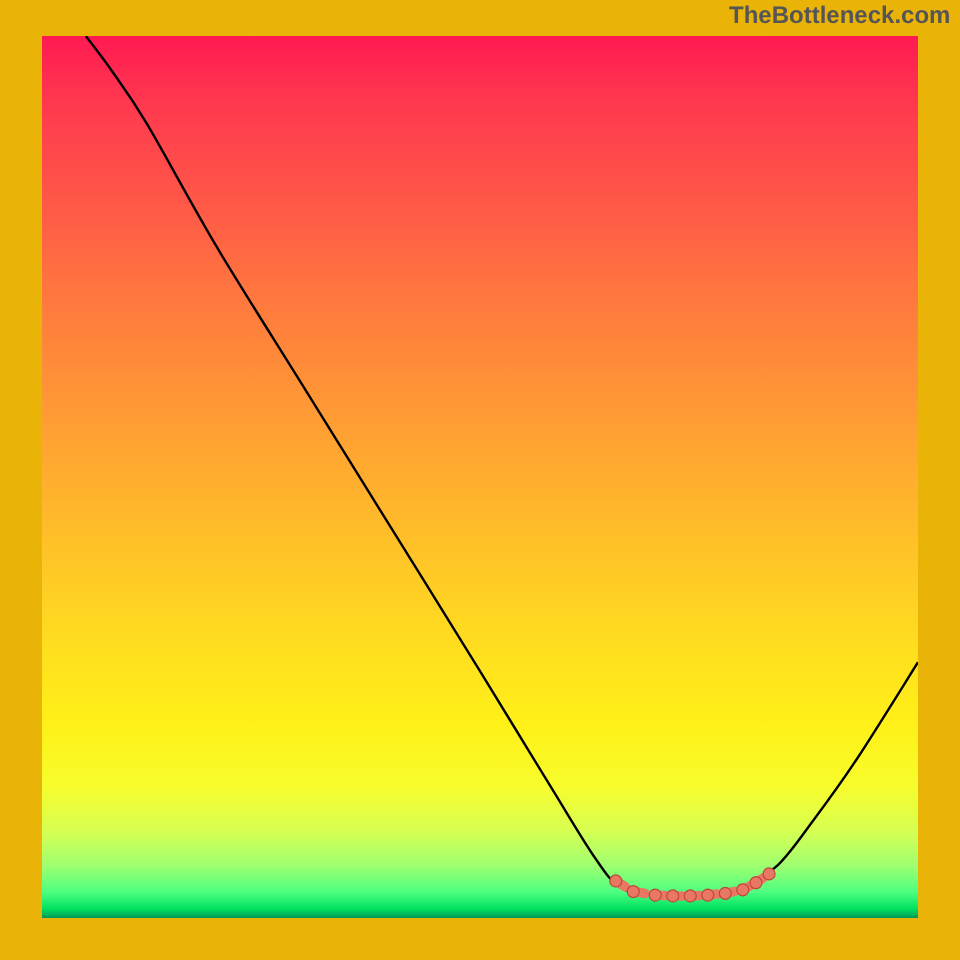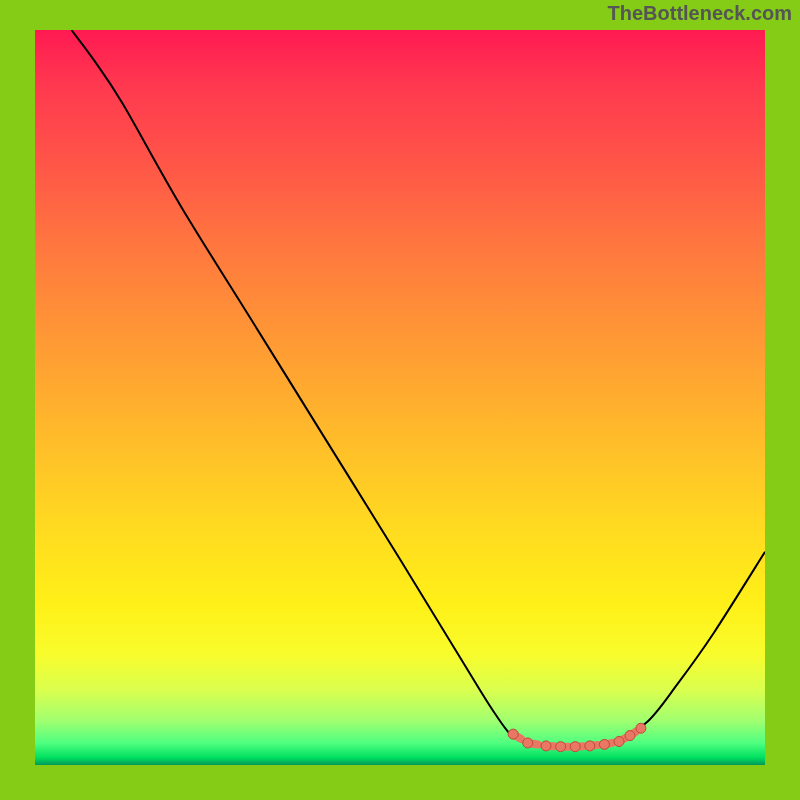--- a/index.html
+++ b/index.html
@@ -5,21 +5,21 @@
   body {
     margin: 0;
     padding: 0;
     background: #fff;
     font-family: Arial, sans-serif;
   }
   .container {
     position: relative;
     width: 800px;
     height: 800px;
-    background: #84cc16;
+    background: #eab308;
   }
   .attribution {
     position: absolute;
     top: 2px;
     right: 8px;
     color: #555;
     font-size: 20px;
     font-weight: bold;
     font-family: Arial, sans-serif;
     z-index: 10;

